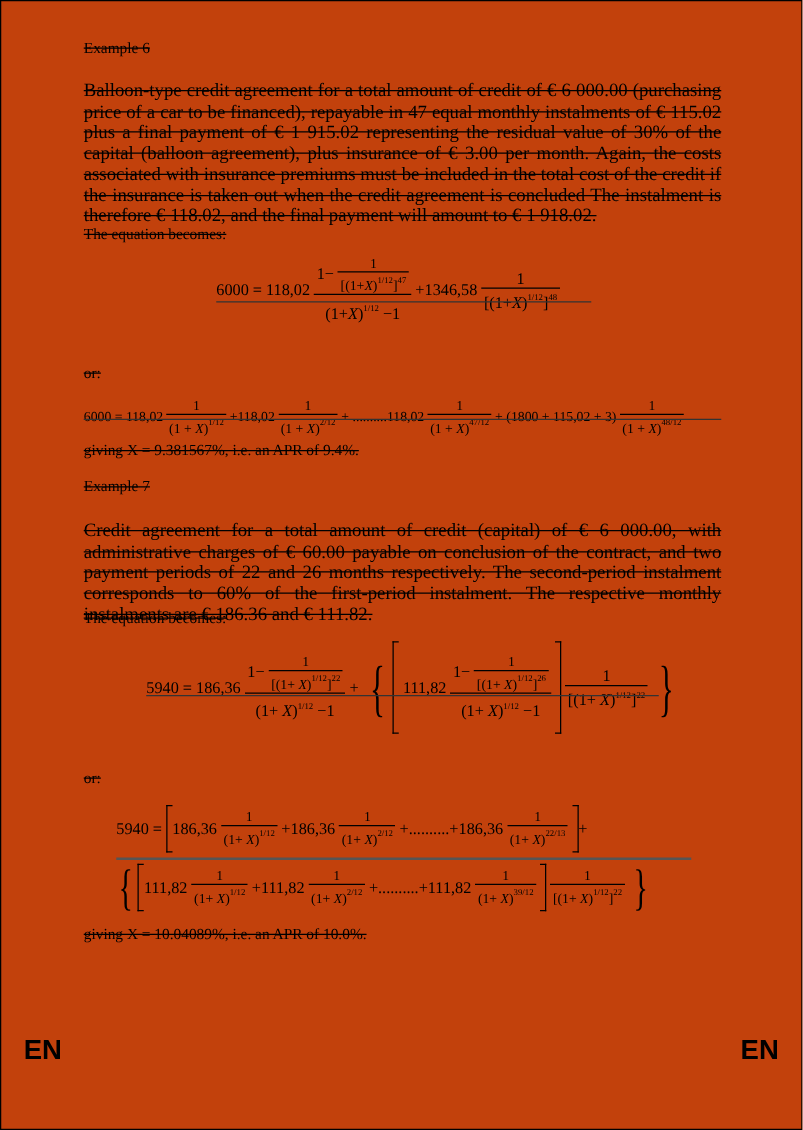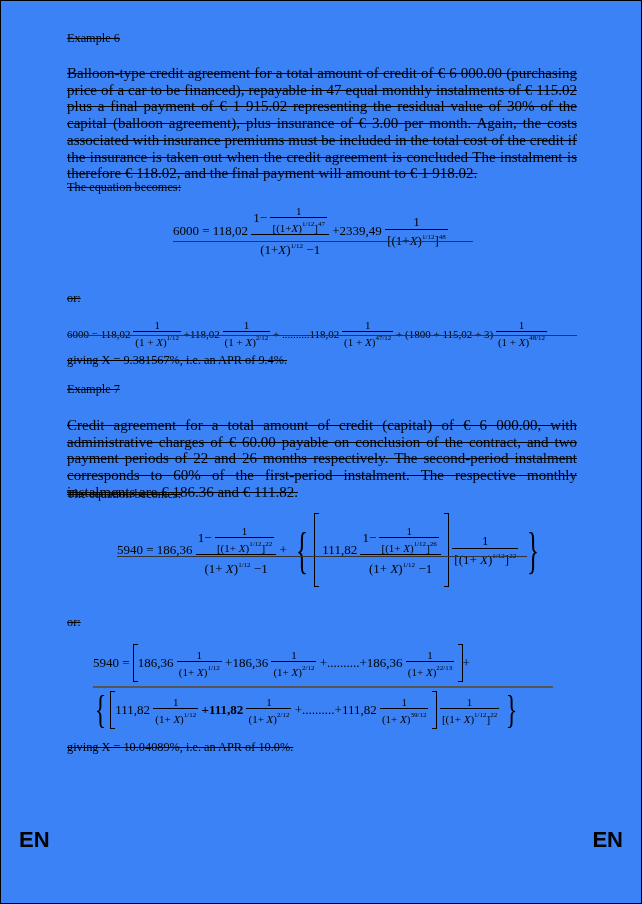--- a/index.html
+++ b/index.html
@@ -1,17 +1,17 @@
 <!DOCTYPE html>
 <html><head>
 <meta charset="utf-8">
 <style>
   html, body { margin: 0; padding: 0; background: #ffffff; }
   body { width: 642px; height: 904px; position: relative; overflow: hidden; font-family: "Liberation Serif", serif; color: #000; }
-  .page { position: absolute; left: 0; top: 0; width: 640px; height: 902px; border: 1px solid #000; background: #3b82f6; }
+  .page { position: absolute; left: 0; top: 0; width: 640px; height: 902px; border: 1px solid #000; background: #c2410c; }
   .para { position: absolute; left: 66px; width: 510px; font-size: 15px; line-height: 16.7px; text-align: justify; }
   .strike { text-decoration: line-through; }
   .heading { position: absolute; left: 66px; font-size: 12.3px; }
   .eq { position: absolute; font-family: "Liberation Serif", serif; font-size: 13px; white-space: nowrap; }
   .frac { display: inline-block; vertical-align: middle; text-align: center; position: relative; }
   .frac .num { display: block; padding: 0 2px; border-bottom: 1px solid #000; line-height: 15px; }
   .frac .den { display: block; padding: 0 2px; line-height: 15px; }
   .frac.small { font-size: 11px; }
   .frac.small .num, .frac.small .den { line-height: 12px; }
   sup { font-size: 7px; vertical-align: 6px; }
@@ -39,21 +39,21 @@
     <span class="frac">
       <span class="num" style="border-bottom:1px solid #000;">
         <span>1−</span>
         <span class="frac small">
           <span class="num">1</span>
           <span class="den">[<span>(1+</span><span class="it">X</span><span>)</span><sup>1/12</sup>]<sup>47</sup></span>
         </span>
       </span>
       <span class="den" style="padding-top:4px;"><span>(1+</span><span class="it">X</span><span>)</span><sup>1/12</sup> <span>−1</span></span>
     </span>
-    <span style="display:inline-block; vertical-align:middle;">+2339,49</span>
+    <span style="display:inline-block; vertical-align:middle;">+1346,58</span>
     <span class="frac">
       <span class="num">1</span>
       <span class="den">[<span>(1+</span><span class="it">X</span><span>)</span><sup>1/12</sup>]<sup>48</sup></span>
     </span>
   </div>
   <div class="hline" style="left:172px; top:240px; width:300px;"></div>
 
   <div class="heading strike" style="top:290px;">or:</div>
 
   <div class="eq" style="left:66px; top:318px; font-size:11px;">
@@ -110,21 +110,21 @@
     <span class="frac small"><span class="num">1</span><span class="den">(1+ <span class="it">X</span>)<sup>2/12</sup></span></span>
     <span style="vertical-align:middle;">+..........+</span><span style="vertical-align:middle;">186,36</span>
     <span class="frac small"><span class="num">1</span><span class="den">(1+ <span class="it">X</span>)<sup>22/13</sup></span></span>
     <span class="sqbr r" style="height:36px;"></span><span style="vertical-align:middle;">+</span>
   </div>
   <div class="hline" style="left:92px; top:685px; width:460px; background:#555; height:2px;"></div>
 
   <div class="eq" style="left:90px; top:690px;">
     <span class="bigbr" style="font-size:40px;">{</span><span class="sqbr l" style="height:36px;"></span><span style="vertical-align:middle;">111,82</span>
     <span class="frac small"><span class="num">1</span><span class="den">(1+ <span class="it">X</span>)<sup>1/12</sup></span></span>
-    <span style="vertical-align:middle;font-weight:bold;">+<span>111,82</span></span>
+    <span style="vertical-align:middle;">+<span>111,82</span></span>
     <span class="frac small"><span class="num">1</span><span class="den">(1+ <span class="it">X</span>)<sup>2/12</sup></span></span>
     <span style="vertical-align:middle;">+..........+</span><span style="vertical-align:middle;">111,82</span>
     <span class="frac small"><span class="num">1</span><span class="den">(1+ <span class="it">X</span>)<sup>39/12</sup></span></span>
     <span class="sqbr r" style="height:36px;"></span>
     <span class="frac small"><span class="num">1</span><span class="den">[(1+ <span class="it">X</span>)<sup>1/12</sup>]<sup>22</sup></span></span>
     <span class="bigbr" style="font-size:40px;">}</span>
   </div>
 
   <div class="heading strike" style="top:715px;margin-top:24px;">giving X = 10.04089%, i.e. an APR of 10.0%.</div>
 

